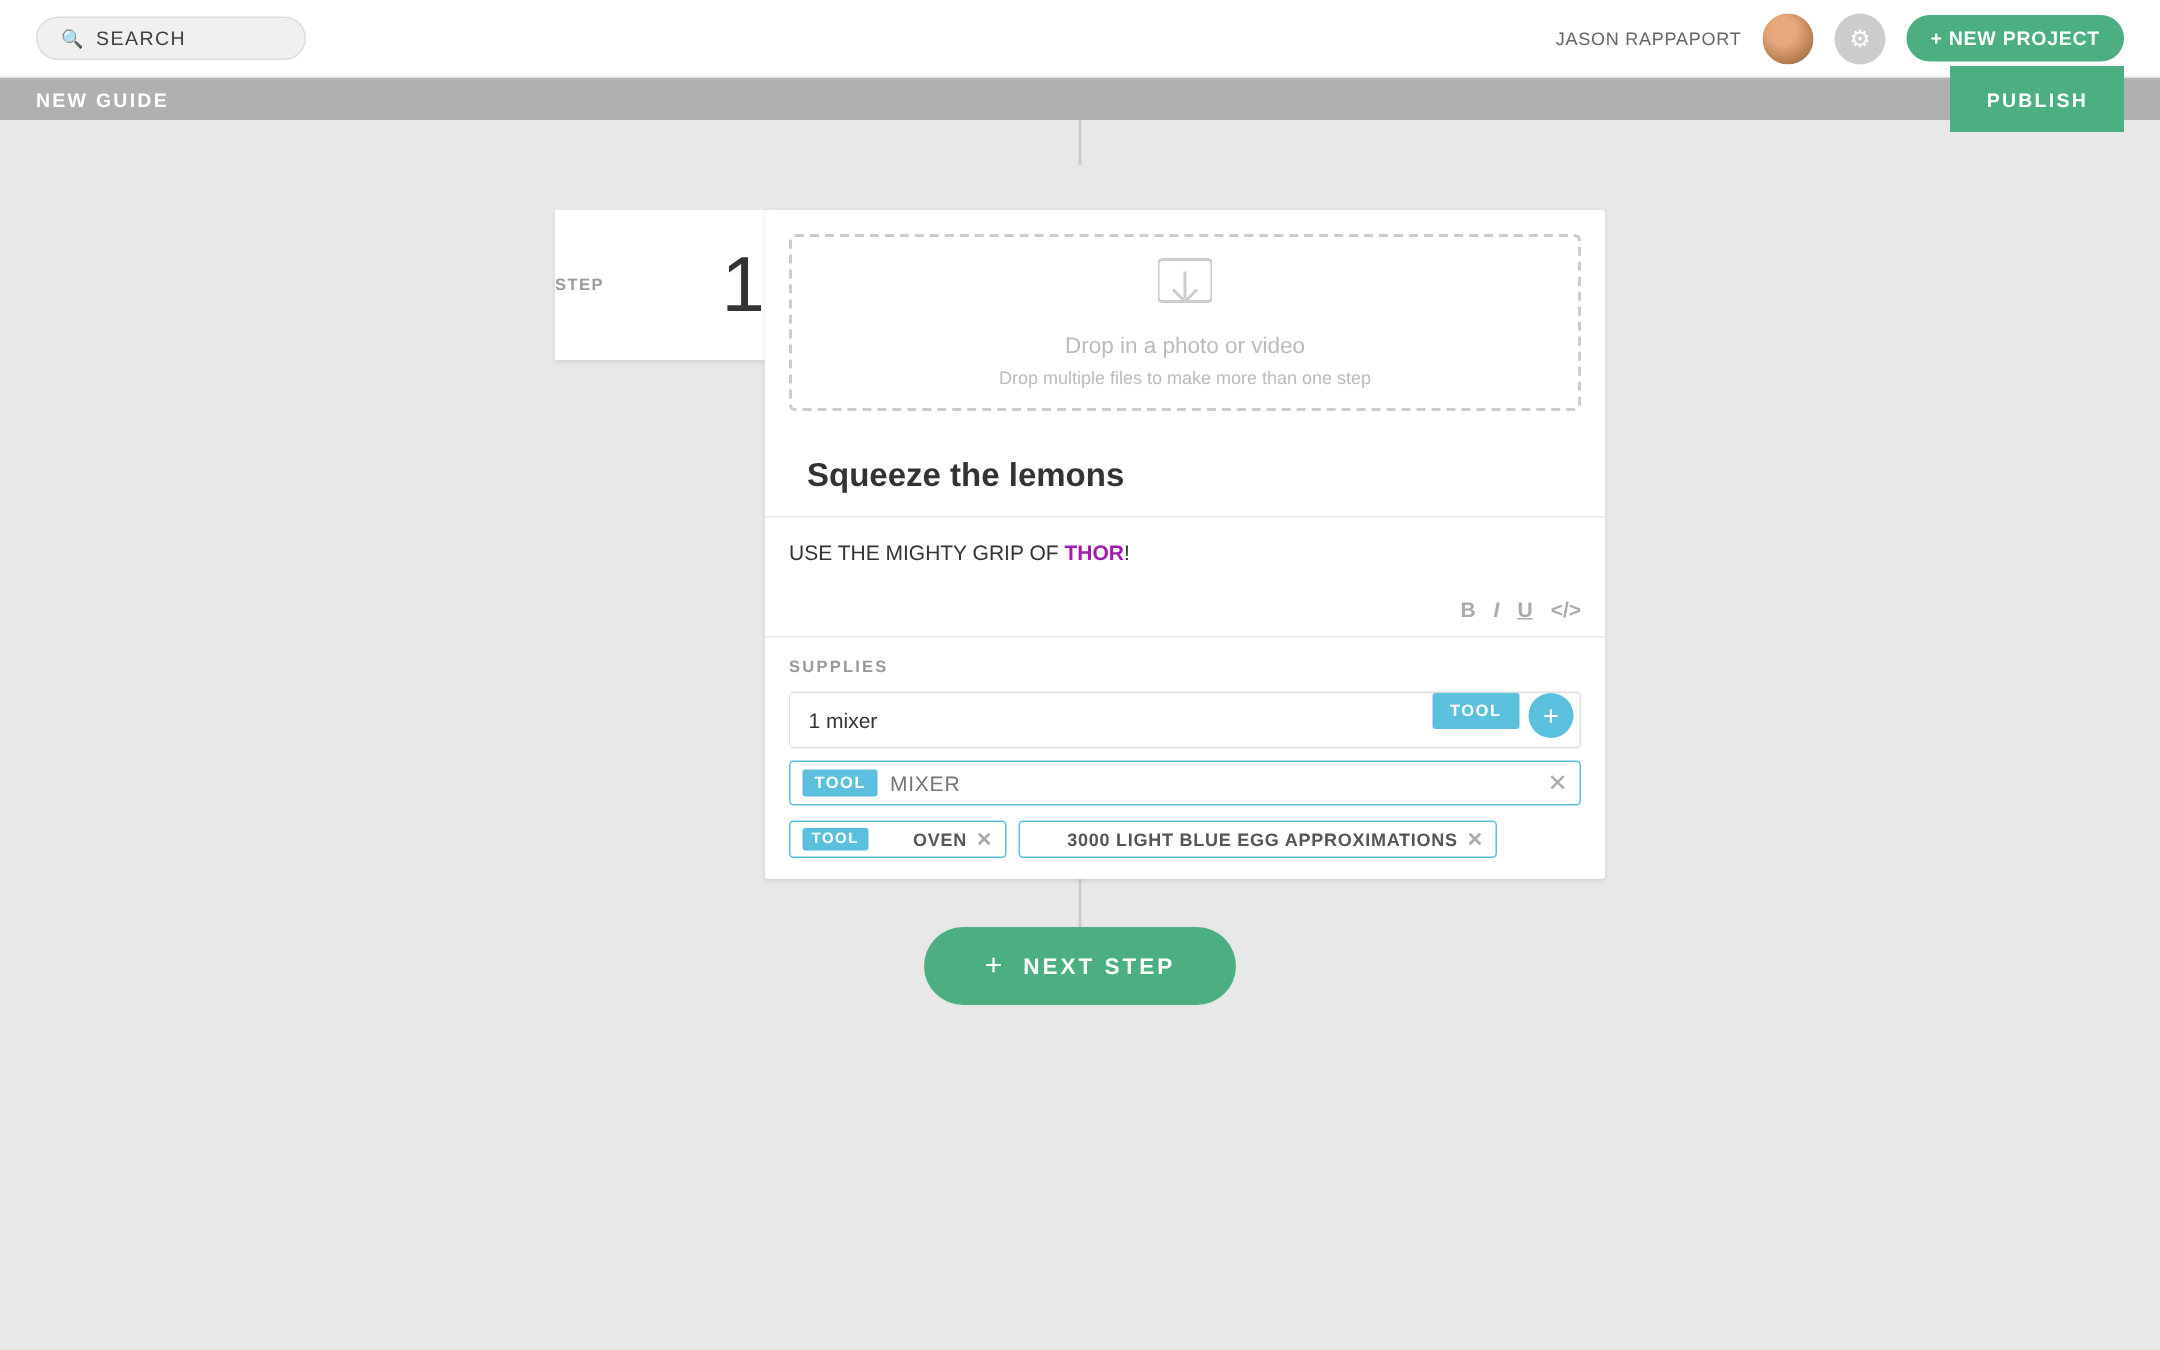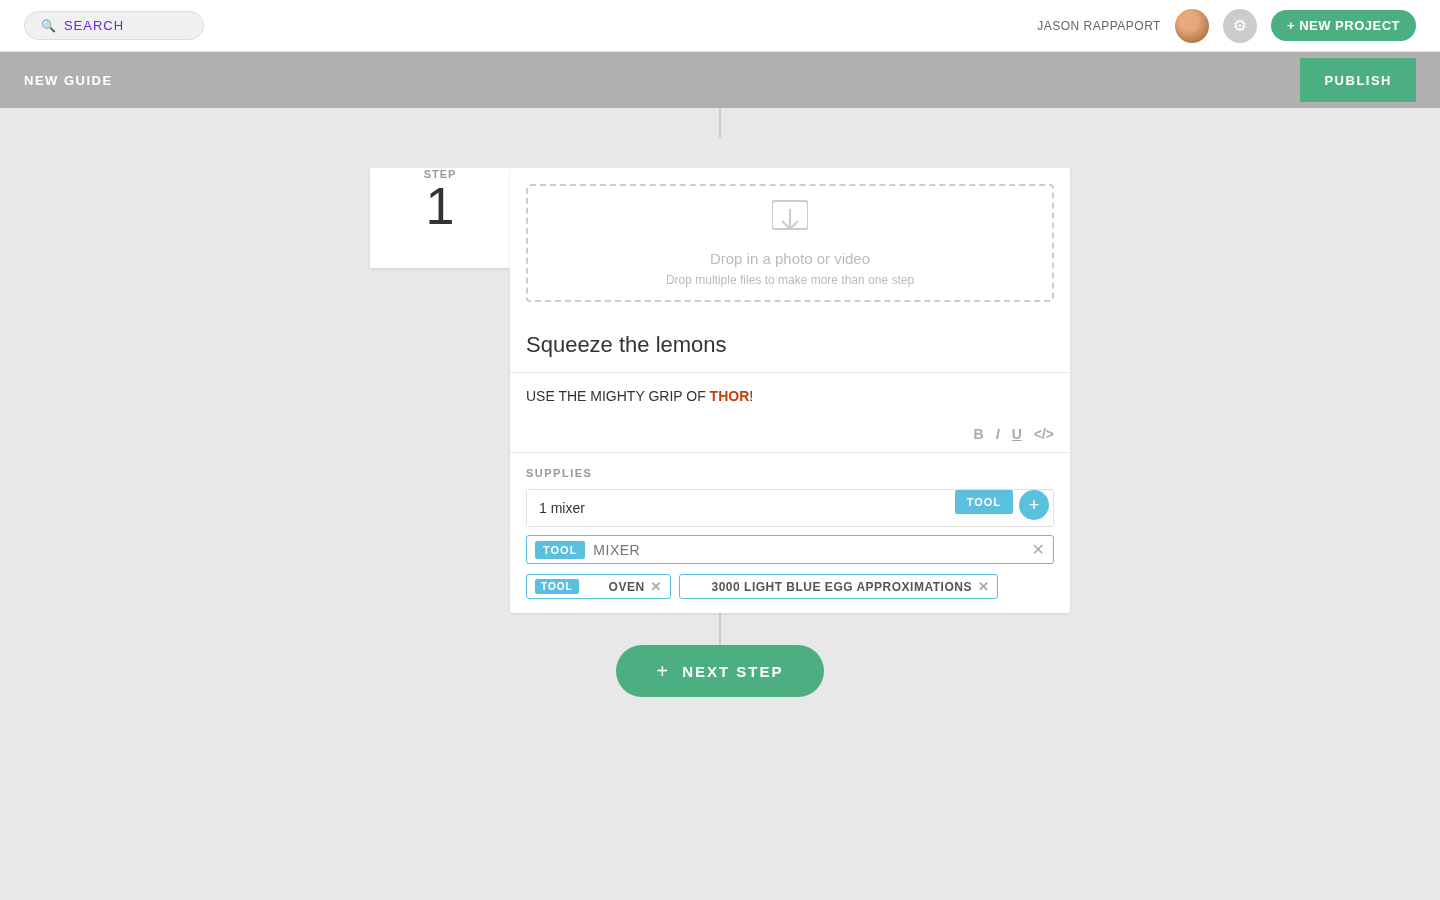--- a/index.html
+++ b/index.html
@@ -53,21 +53,21 @@
       align-items: center;
       gap: 8px;
       width: 180px;
       cursor: text;
     }
     .search-bar-icon {
       color: #999;
       font-size: 12px;
     }
     .search-bar-text {
-      color: #6d28d9;
+      color: #404040;
       font-size: 13px;
       letter-spacing: 1px;
       text-transform: uppercase;
     }
     .nav-right {
       display: flex;
       align-items: center;
       gap: 14px;
       margin-left: auto;
     }
@@ -116,21 +116,21 @@
       cursor: pointer;
       display: flex;
       align-items: center;
       gap: 6px;
       text-transform: uppercase;
     }
 
     
     .subnav {
       background: #b0b0b0;
-      height: 56px;
+      height: 28px;
       display: flex;
       align-items: center;
       padding: 0 24px;
       justify-content: space-between;
     }
     .subnav-title {
       color: #fff;
       font-size: 13px;
       letter-spacing: 1.5px;
       text-transform: uppercase;
@@ -174,23 +174,23 @@
       margin-top: 30px;
       position: relative;
     }
 
     .step-number-box {
       background: white;
       border: none;
       width: 140px;
       min-height: 100px;
       display: flex;
-      flex-direction: column;
-      align-items: center;
-      justify-content: flex-start;
+      flex-direction: row;
+      align-items: center;
+      justify-content: space-between;
       box-shadow: 0 1px 3px rgba(0,0,0,0.1);
       flex-shrink: 0;
     }
     .step-label {
       font-size: 11px;
       color: #999;
       text-transform: uppercase;
       letter-spacing: 1px;
       font-weight: 600;
     }
@@ -235,41 +235,41 @@
     .drop-text-sub {
       color: #bbb;
       font-size: 12px;
     }
 
     
     .step-title-input {
       width: 100%;
       border: none;
       border-bottom: 1px solid #e8e8e8;
-      padding: 14px 16px;
+      padding: 14px 28px;
       font-size: 22px;
       color: #333;
       outline: none;
-      font-weight: 400;
+      font-weight: 700;
     }
 
     
     .step-desc-area {
       padding: 12px 16px;
       border-bottom: 1px solid #e8e8e8;
       min-height: 80px;
       position: relative;
     }
     .step-desc-text {
       font-size: 14px;
       color: #333;
       line-height: 1.6;
     }
     .step-desc-text .highlight-thor {
-      color: #c2410c;
+      color: #a21caf;
       font-weight: 700;
     }
     .text-toolbar {
       position: absolute;
       right: 16px;
       bottom: 10px;
       display: flex;
       gap: 12px;
       align-items: center;
     }

